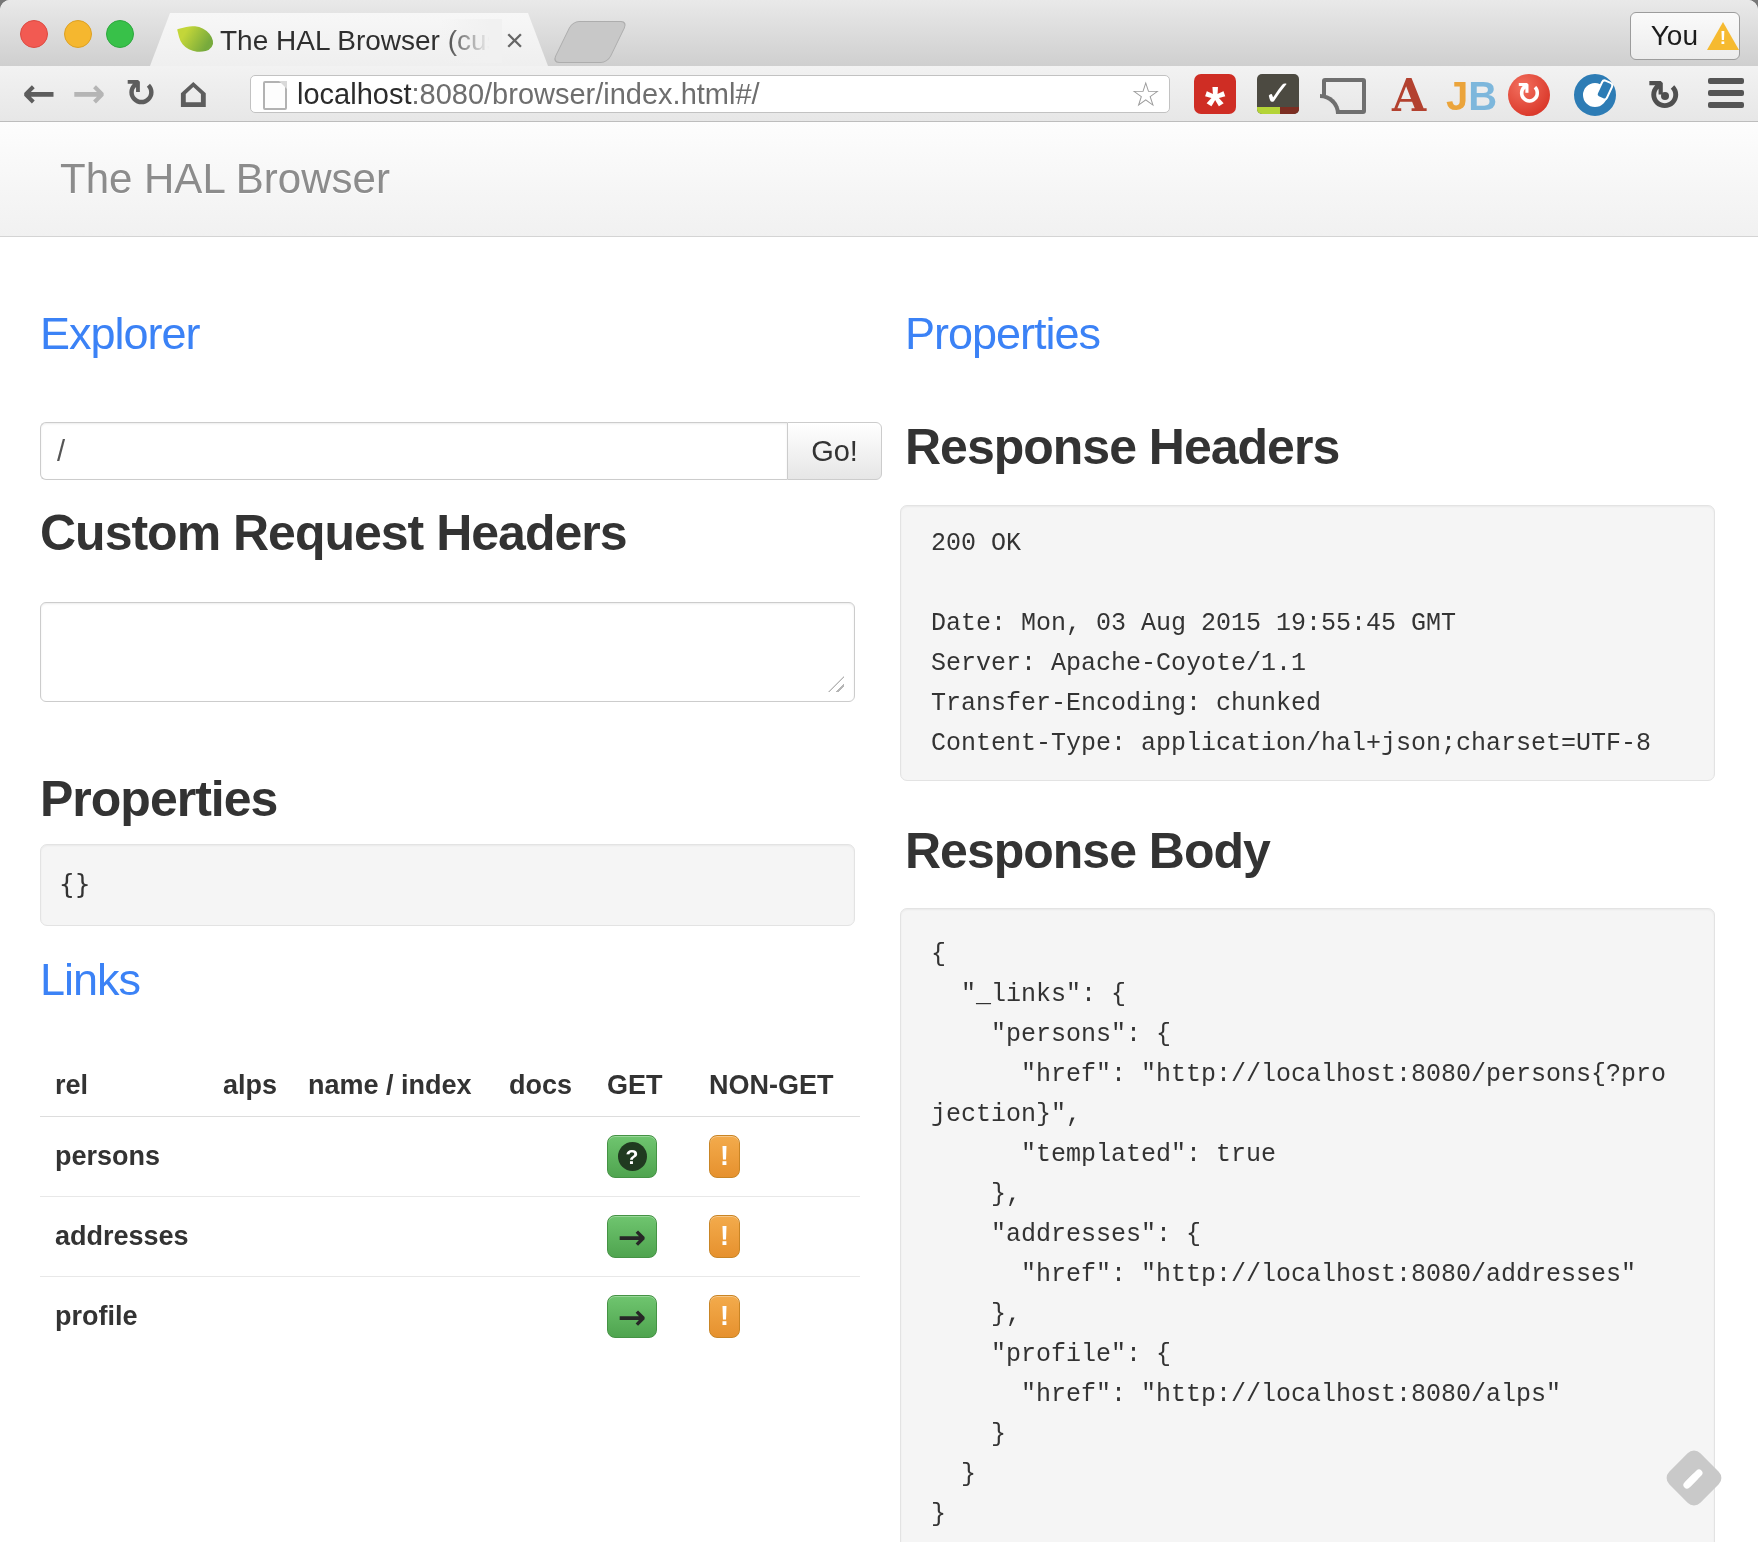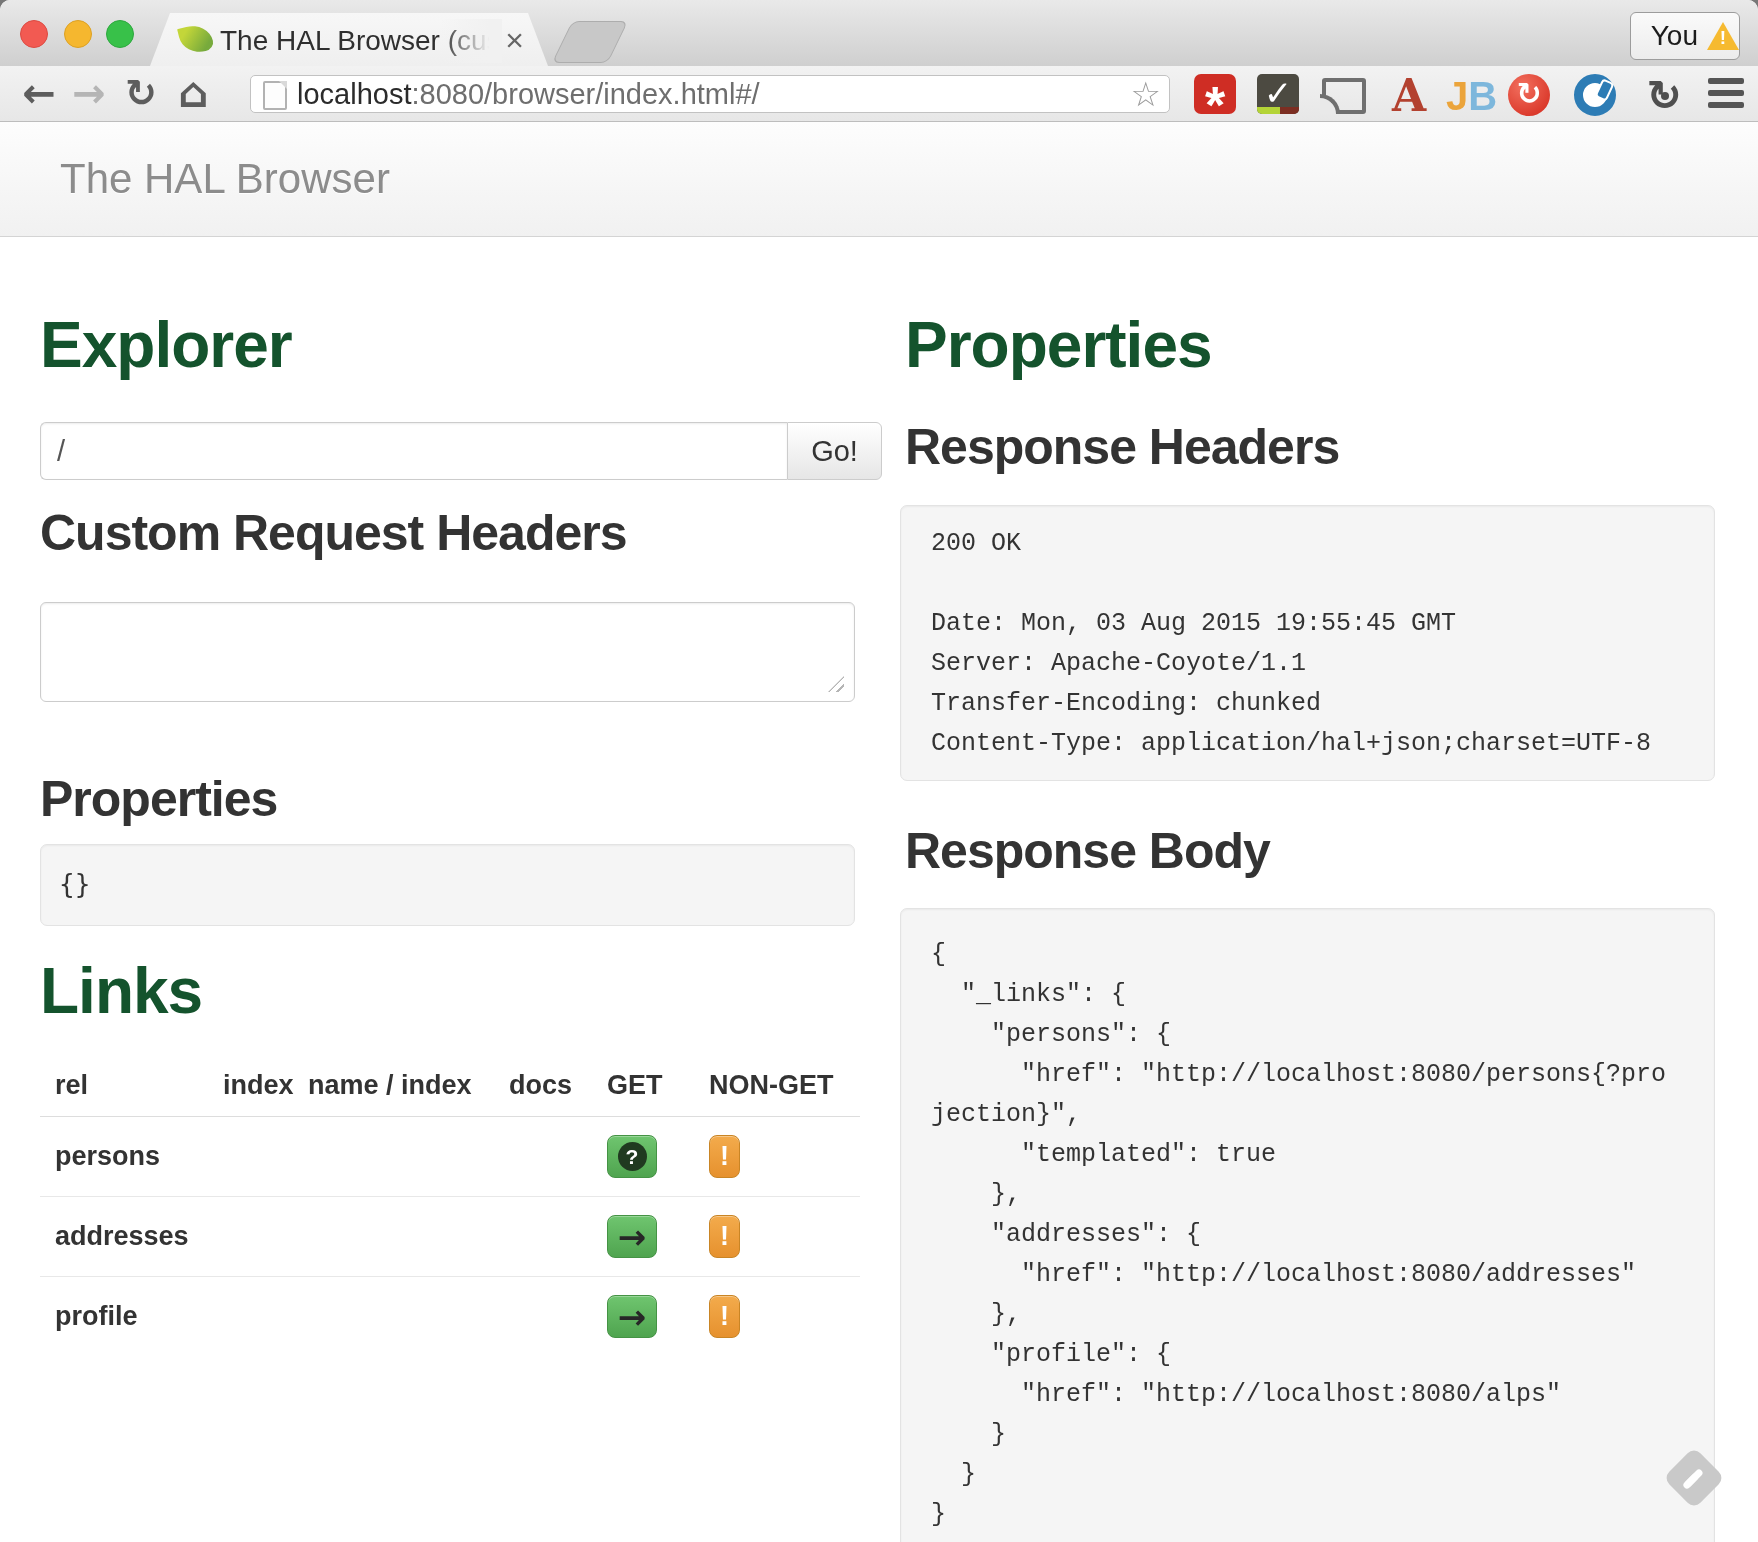--- a/index.html
+++ b/index.html
@@ -86,21 +86,21 @@
   .menu-btn span{display:block;width:36px;height:6px;background:#555;border-radius:2px;margin-bottom:6px;}
 
   
   .hal-navbar{position:absolute;top:122px;left:0;right:0;height:115px;
     background:linear-gradient(#fdfdfd,#f1f1f1);border-bottom:1px solid #d4d4d4;box-sizing:border-box;}
   .brand{position:absolute;left:60px;top:0;height:114px;line-height:114px;font-size:42px;
     color:#8c8c8c;text-shadow:0 1px 0 #fff;}
 
   
   .content{position:absolute;top:238px;left:0;right:0;bottom:0;background:#fff;}
-  .h1{position:absolute;font-size:64px;font-weight:bold;color:#14532d;letter-spacing:-1px;}
+  .h1{position:absolute;font-size:45px;font-weight:normal;color:#3b82f6;letter-spacing:-1px;}
   .h2{position:absolute;font-size:50px;font-weight:bold;color:#333;letter-spacing:-1px;}
 
   .input-group{position:absolute;left:40px;top:184px;display:flex;}
   .path-input{width:747px;height:58px;border:1px solid #ccc;border-right:none;border-radius:6px 0 0 6px;
     box-sizing:border-box;padding:0 16px;font-size:29px;color:#555;outline:none;
     font-family:"Liberation Sans",sans-serif;box-shadow:inset 0 1px 2px rgba(0,0,0,.08);}
   .go-btn{width:95px;height:58px;border:1px solid #ccc;border-radius:0 6px 6px 0;
     background:linear-gradient(#fff,#e6e6e6);font-size:29px;color:#333;
     font-family:"Liberation Sans",sans-serif;}
 
@@ -224,21 +224,21 @@
     <div class="h2" style="left:40px;top:532px;">Properties</div>
     <div class="well well-props">
       <pre>{}</pre>
     </div>
 
     <div class="h1" style="left:40px;top:716px;">Links</div>
 
     <div class="links-table">
       <div class="lt-header">
         <span>rel</span>
-        <span>index</span>
+        <span>alps</span>
         <span>name / index</span>
         <span>docs</span>
         <span>GET</span>
         <span>NON-GET</span>
       </div>
       <div class="lt-row">
         <span class="lt-rel">persons</span>
         <span></span>
           <span></span>
           <span></span>

